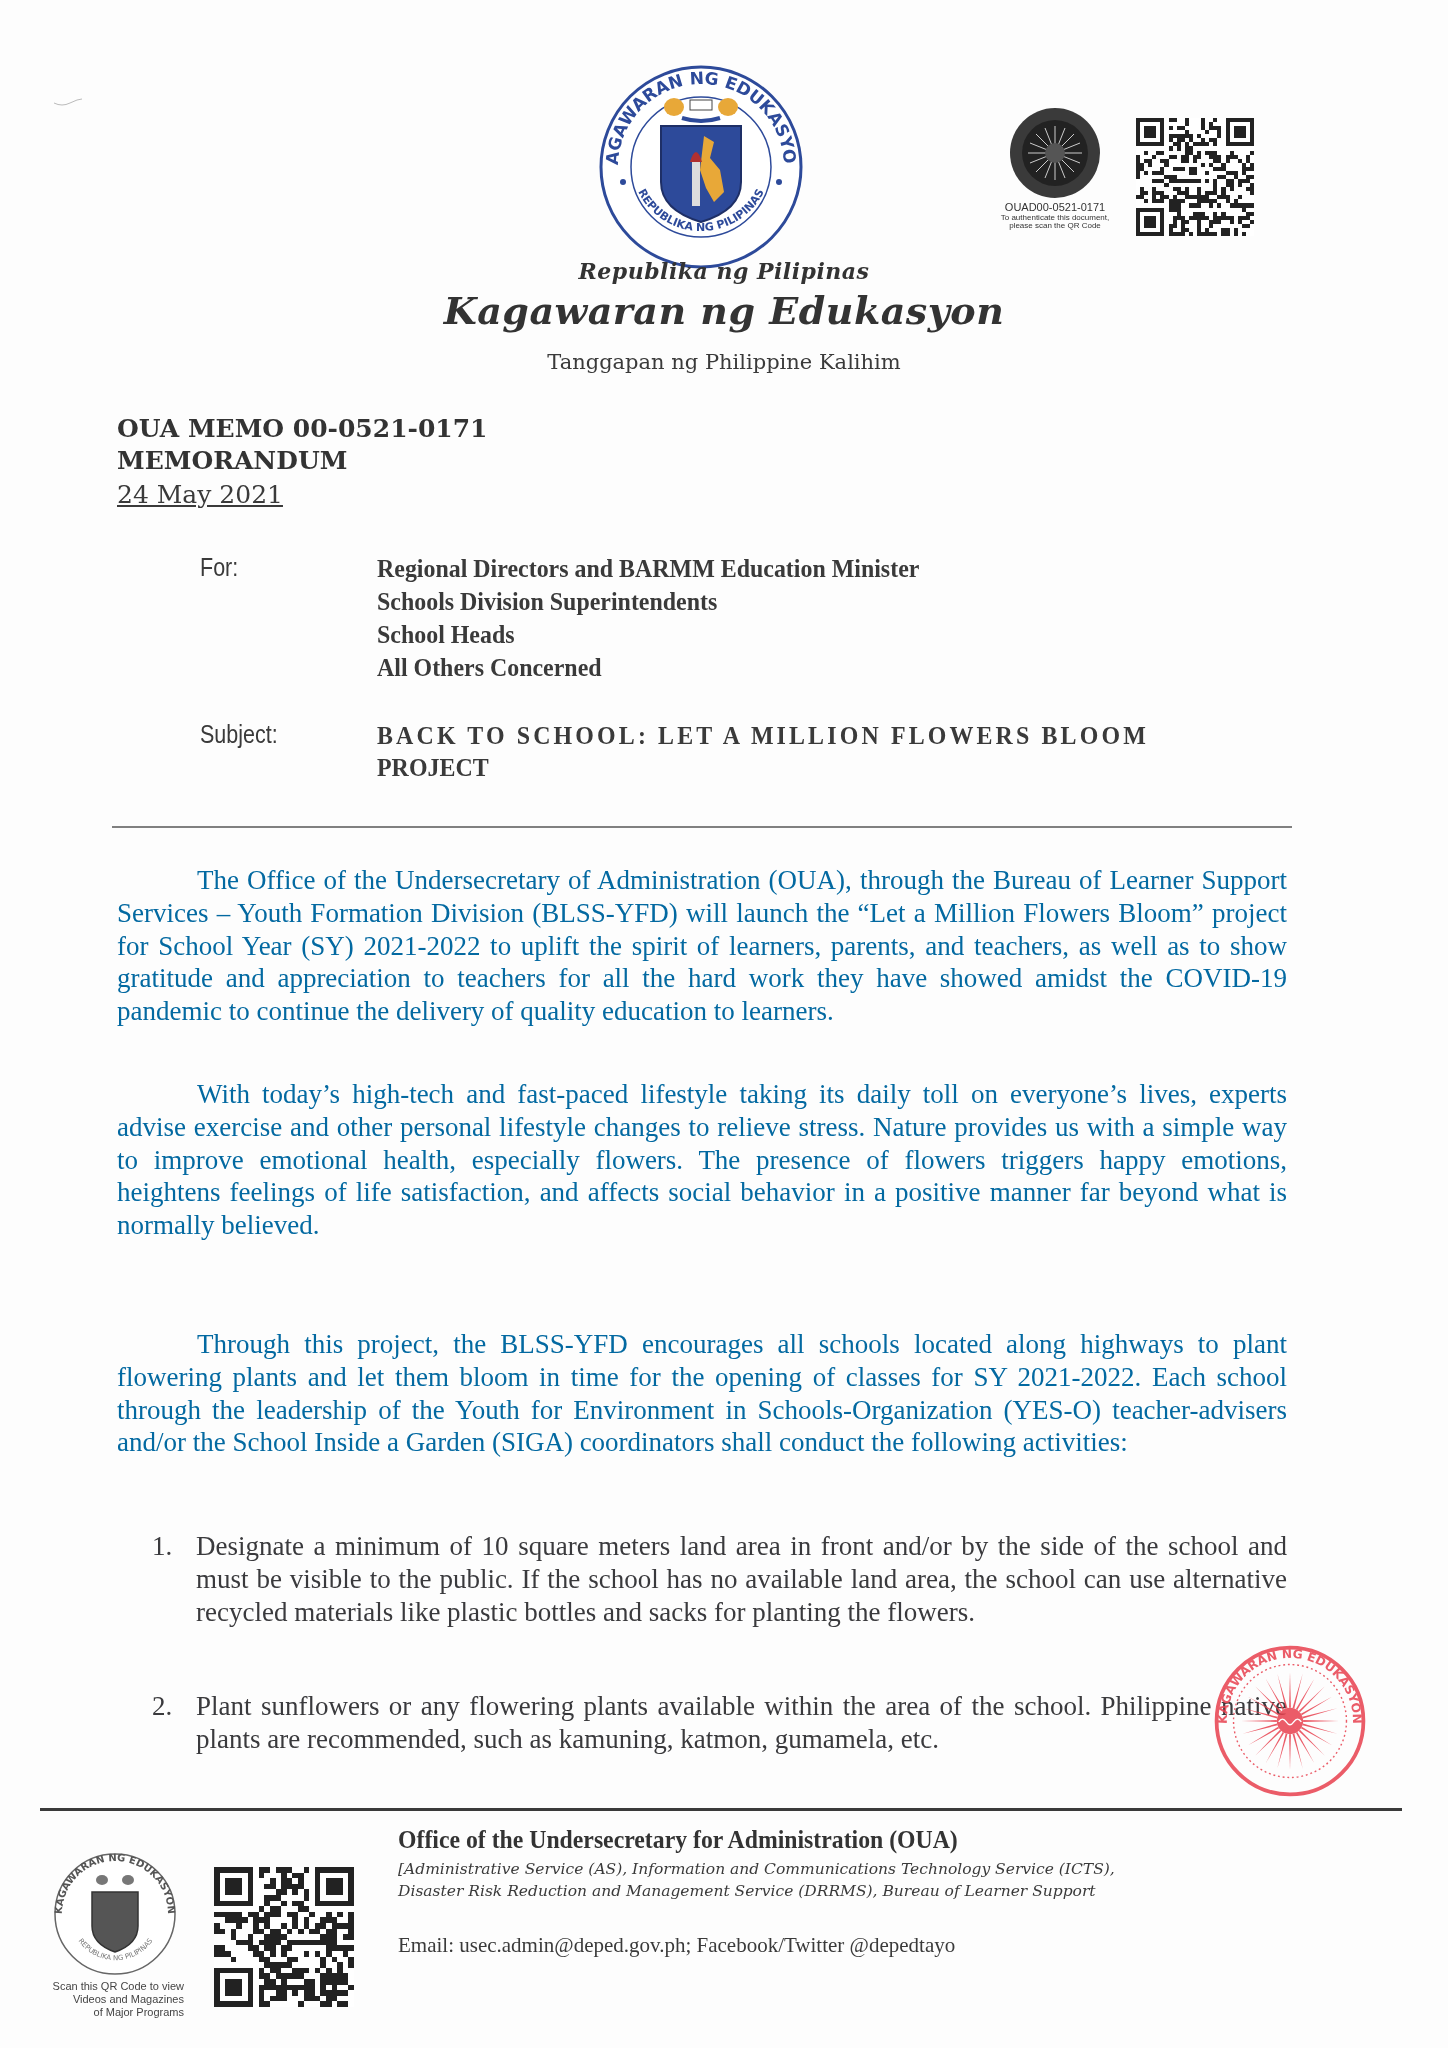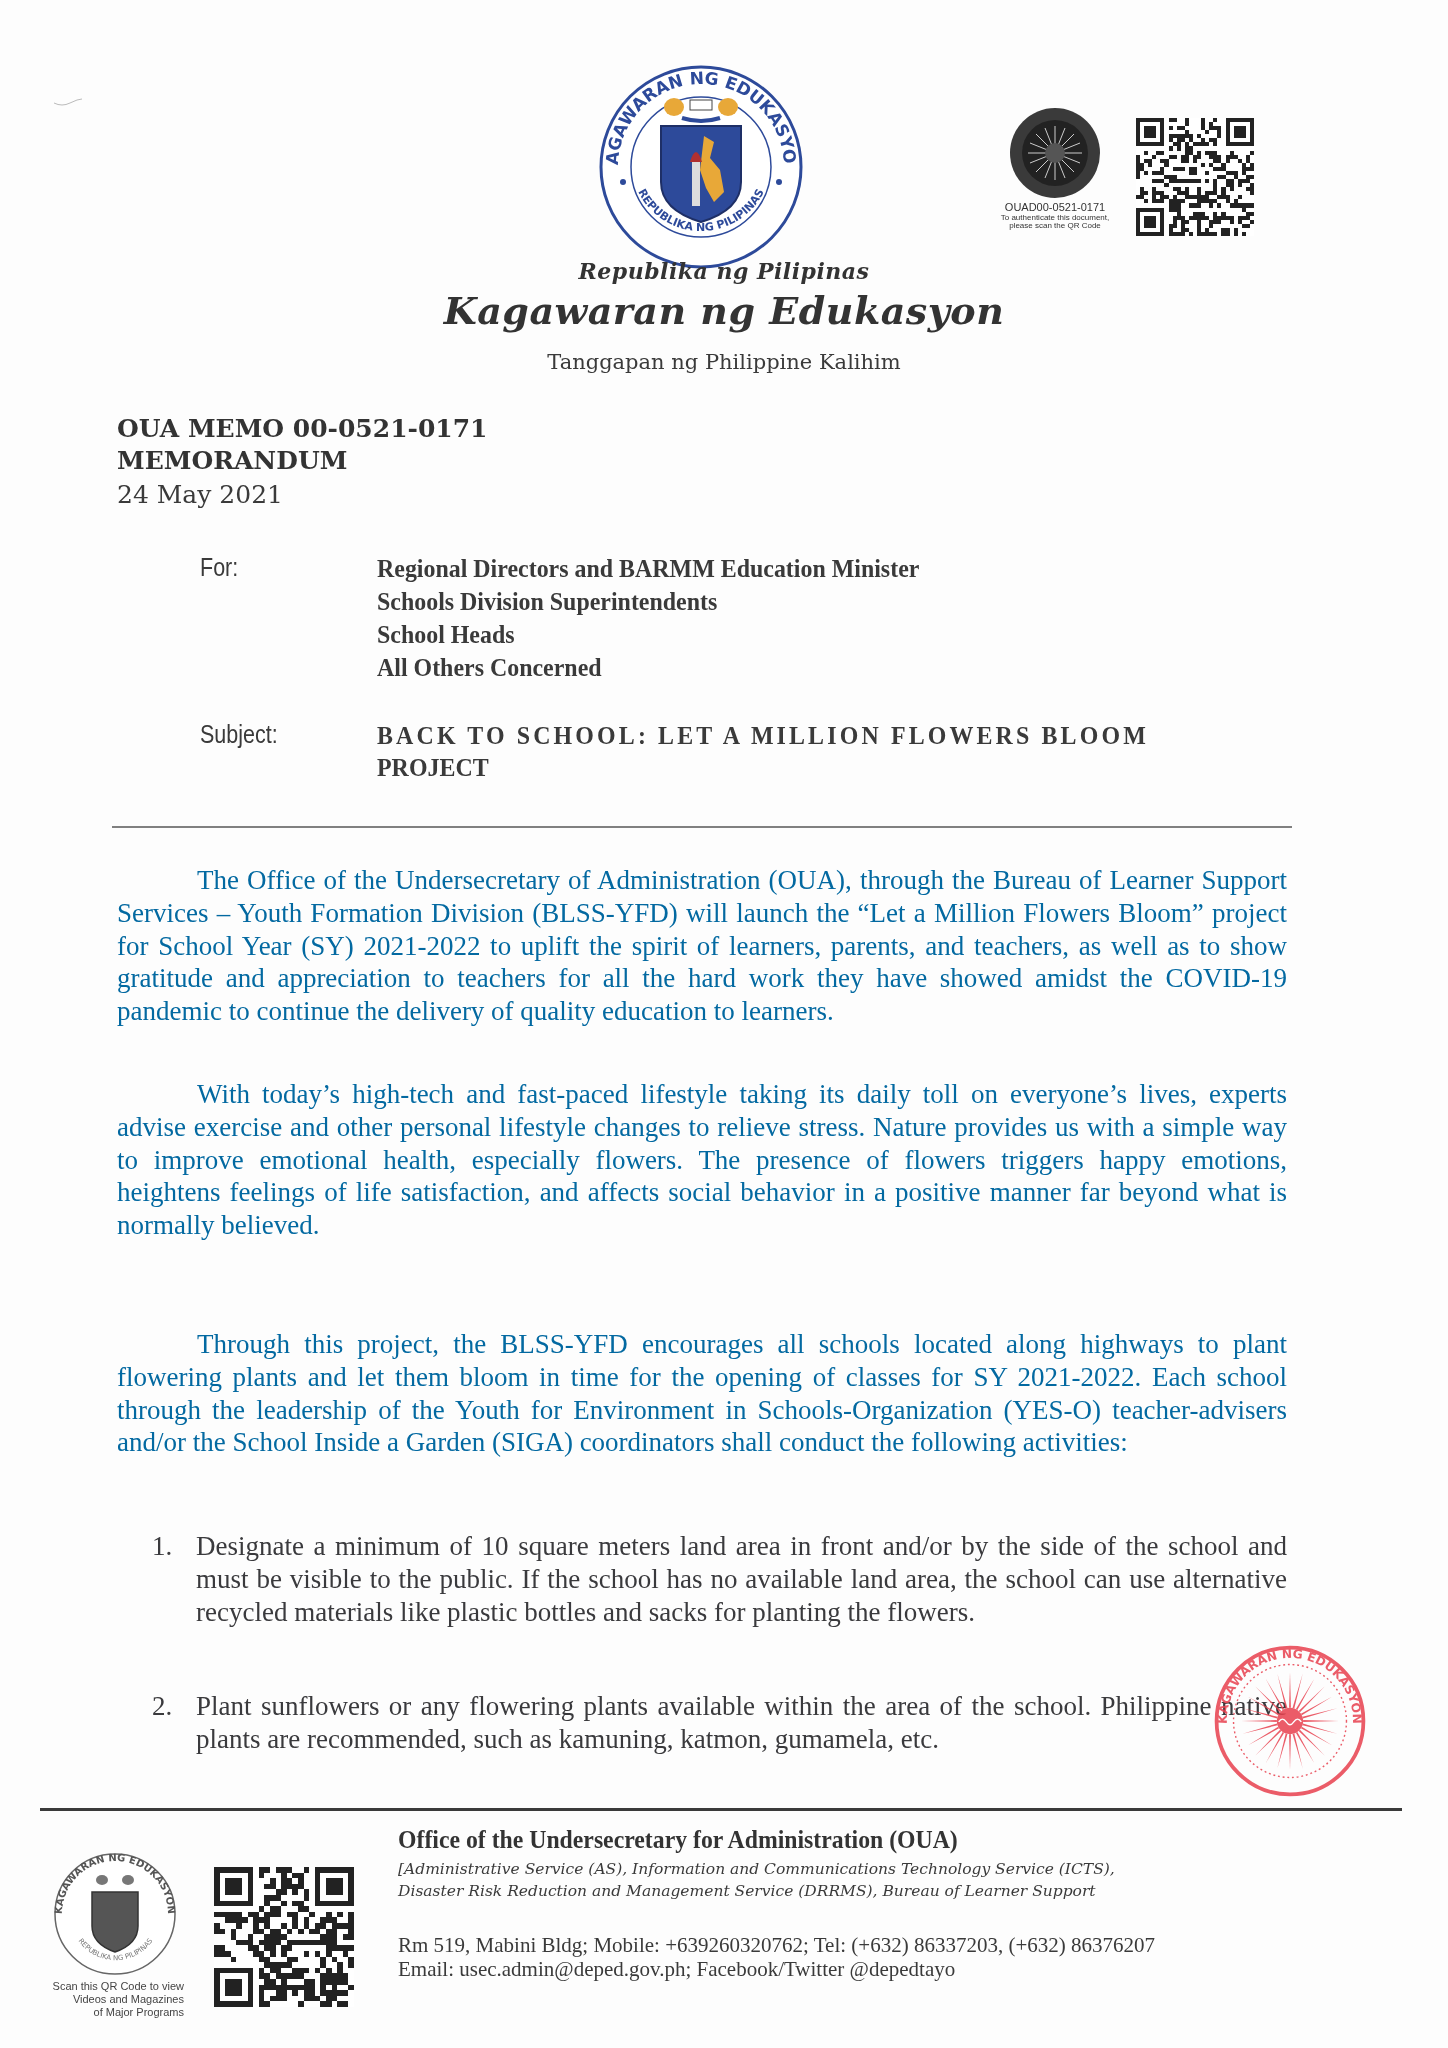--- a/index.html
+++ b/index.html
@@ -17,21 +17,21 @@
   #auth-code .l2, #auth-code .l3 { font-size: 8px; }
   #auth-qr { position: absolute; left: 146px; top: 14px; width: 118px; height: 126px; }
 
   .blackletter { font-family: "DejaVu Serif", serif; font-weight: bold; text-align: center; letter-spacing: 0.5px; color: #333; }
   #republika { left: 0; width: 1448px; top: 258px; font-size: 22px; font-style: italic; }
   #kagawaran { left: 0; width: 1448px; top: 288px; font-size: 38px; font-style: italic; }
   #tanggapan { left: 0; width: 1448px; top: 350px; font-size: 21px; text-align: center; color: #3a3a3a; }
 
   #memo-no { left: 117px; top: 414px; font-size: 25px; font-weight: bold; color: #333; }
   #memo-type { left: 117px; top: 446px; font-size: 25px; font-weight: bold; color: #333; }
-  #memo-date { left: 117px; top: 480px; font-size: 25px; color: #3a3a3a; }
+  #memo-date { left: 117px; top: 480px; font-size: 25px; color: #3a3a3a; text-decoration: underline; }
 
   .label-cond { font-family: "Liberation Sans", sans-serif; font-size: 25px; color: #3a3a3a; transform: scaleX(0.86); transform-origin: left top; }
   .bold-cond { font-family: "Liberation Serif", serif; font-weight: bold; font-size: 26px; color: #3a3a3a; transform: scaleX(0.92); transform-origin: left top; white-space: nowrap; }
   #for-label { left: 200px; top: 553px; }
   #for-list { left: 377px; top: 552px; line-height: 33px; }
   #subject-label { left: 200px; top: 720px; }
   #subject-text { left: 377px; top: 720px; width: 1200px; line-height: 32px; }
   #subject-text span { display: block; }
   #subject-line1 { letter-spacing: 3.4px; }
   #rule { left: 112px; top: 826px; width: 1180px; height: 2px; background: #555; opacity: 0.75; }
@@ -761,15 +761,14 @@
     <rect x="1" y="19" width="5" height="5" fill="#fff"></rect>
     <rect x="2" y="20" width="3" height="3" fill="#222"></rect>
   </svg>
 
 <div id="office-title" class="abs">Office of the Undersecretary for Administration (OUA)</div>
 <div id="office-units" class="abs">
   <span>[Administrative Service (AS), Information and Communications Technology Service (ICTS),</span>
   <span>Disaster Risk Reduction and Management Service (DRRMS), Bureau of Learner Support</span>
 </div>
 <div id="office-contact" class="abs">
-  <span>Rm 519, Mabini Bldg; Mobile: +639260320762; Tel: (+632) 86337203, (+632) 86376207</span>
   <span>Email:  usec.admin@deped.gov.ph; Facebook/Twitter @depedtayo</span>
 </div>
 
 </body></html>

